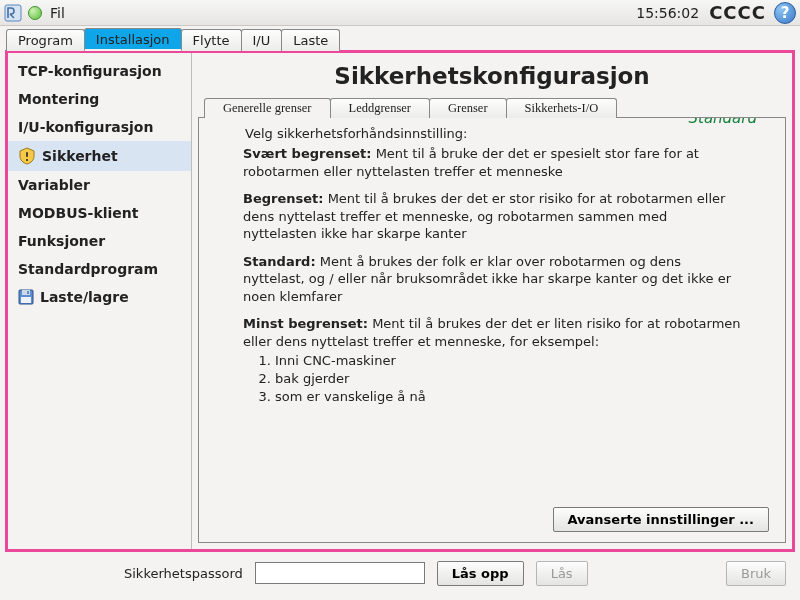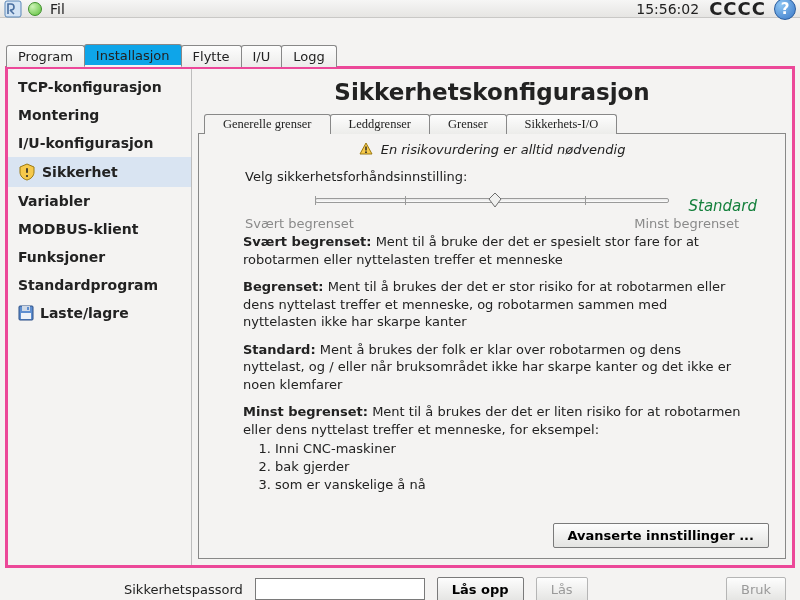--- a/index.html
+++ b/index.html
@@ -7,21 +7,21 @@
     margin: 0; padding: 0;
     width: 800px; height: 600px;
     font-family: "DejaVu Sans", Arial, sans-serif;
     font-size: 13px;
     color: #222;
     background: #f4f3f2;
     overflow: hidden;
   }
   
   .menubar {
-    height: 18px;
+    height: 26px;
     background: linear-gradient(#f6f6f5, #e6e5e3);
     border-bottom: 1px solid #c9c8c6;
     display: flex;
     align-items: center;
     padding: 0 4px;
   }
   .menubar .logo {
     width: 18px; height: 18px;
     margin-right: 6px;
     display: inline-flex; align-items:center; justify-content:center;
@@ -43,21 +43,20 @@
     color: white; font-weight: bold; font-size: 15px;
     display:flex;align-items:center;justify-content:center;
   }
   
   .tabstrip {
     height: 24px;
     display: flex;
     align-items: flex-end;
     padding-left: 6px;
     background: #f4f3f2;
-    margin-top: 24px;
   }
   .tabstrip .tab {
     border: 1px solid #888;
     border-bottom: none;
     padding: 3px 11px;
     margin-right: 0;
     background: linear-gradient(#fdfdfd,#ececea);
     border-top-left-radius: 3px;
     border-top-right-radius: 3px;
     font-size: 13px;
@@ -226,21 +225,21 @@
   <span class="clock">15:56:02</span>
   <span class="cccc">CCCC</span>
   <span class="help">?</span>
 </div>
 
 <div class="tabstrip">
   <div class="tab">Program</div>
   <div class="tab active">Installasjon</div>
   <div class="tab">Flytte</div>
   <div class="tab">I/U</div>
-  <div class="tab">Logg</div>
+  <div class="tab">Laste</div>
 </div>
 
 <div class="tabbody">
 
   <div class="sidebar">
     <div class="item">
         <span>TCP-konfigurasjon</span>
       </div>
     <div class="item">
         <span>Montering</span>
@@ -287,51 +286,23 @@
     <h1>Sikkerhetskonfigurasjon</h1>
 
     <div class="subtabs">
       <div class="stab active">Generelle grenser</div>
       <div class="stab">Leddgrenser</div>
       <div class="stab">Grenser</div>
       <div class="stab">Sikkerhets-I/O</div>
     </div>
 
     <div class="panel">
-      <div class="risk-row">
-        <span class="warn-tri">
-          <svg width="14" height="14" viewBox="0 0 14 14">
-            <path d="M7 1 L13 12 H1 Z" fill="#f6c94b" stroke="#9c7a12"></path>
-            <rect x="6.3" y="4.5" width="1.4" height="4" fill="#222"></rect>
-            <circle cx="7" cy="10.2" r="0.9" fill="#222"></circle>
-          </svg>
-        </span>
-        <span>En risikovurdering er alltid nødvendig</span>
-      </div>
 
       <div class="preset-label">Velg sikkerhetsforhåndsinnstilling:</div>
 
-      <div class="slider-block">
-        <div class="slider-track">
-          <div class="rail"></div>
-          <div class="tick" style="left:70px"></div>
-          <div class="tick" style="left:160px"></div>
-          <div class="tick" style="left:250px"></div>
-          <div class="tick" style="left:340px"></div>
-          <span class="thumb" style="left:241px">
-            <svg width="18" height="18" viewBox="0 0 18 18">
-              <path d="M9 2 L15 8 L9 16 L3 8 Z" fill="#f0f0ef" stroke="#6d6d6d"></path>
-            </svg>
-          </span>
-        </div>
-        <div class="slider-row2">
-          <span>Svært begrenset</span>
-          <span class="right">Minst begrenset</span>
-        </div>
-      </div>
 
       <div class="current-preset">Standard</div>
 
       <div class="desc">
         <p><b>Svært begrenset:</b> <span>Ment til å bruke der det er spesielt stor fare for at robotarmen eller nyttelasten treffer et menneske</span></p>
         <p><b>Begrenset:</b> <span>Ment til å brukes der det er stor risiko for at robotarmen eller dens nyttelast treffer et menneske, og robotarmen sammen med nyttelasten ikke har skarpe kanter</span></p>
         <p><b>Standard:</b> <span>Ment å brukes der folk er klar over robotarmen og dens nyttelast, og / eller når bruksområdet ikke har skarpe kanter og det ikke er noen klemfarer</span></p>
         <p style="margin-bottom:2px"><b>Minst begrenset:</b> <span>Ment til å brukes der det er liten risiko for at robotarmen eller dens nyttelast treffer et menneske, for eksempel:</span></p>
         <ol>
           <li>Inni CNC-maskiner</li>

